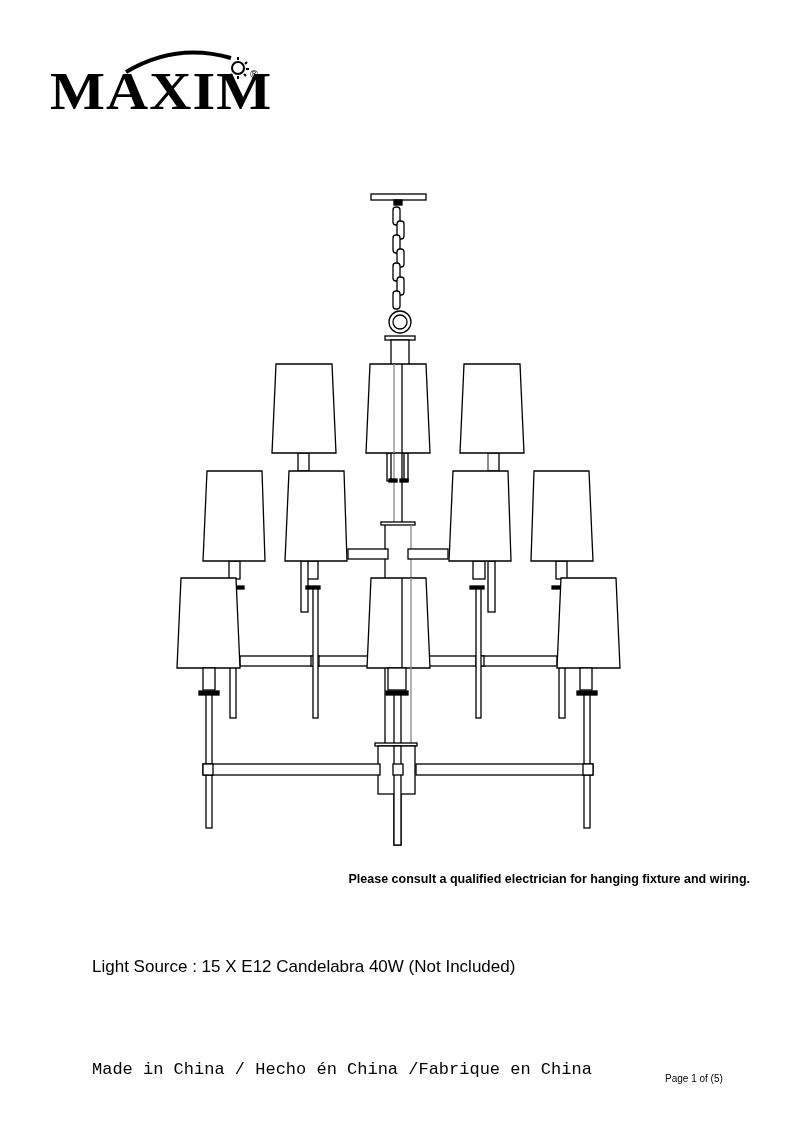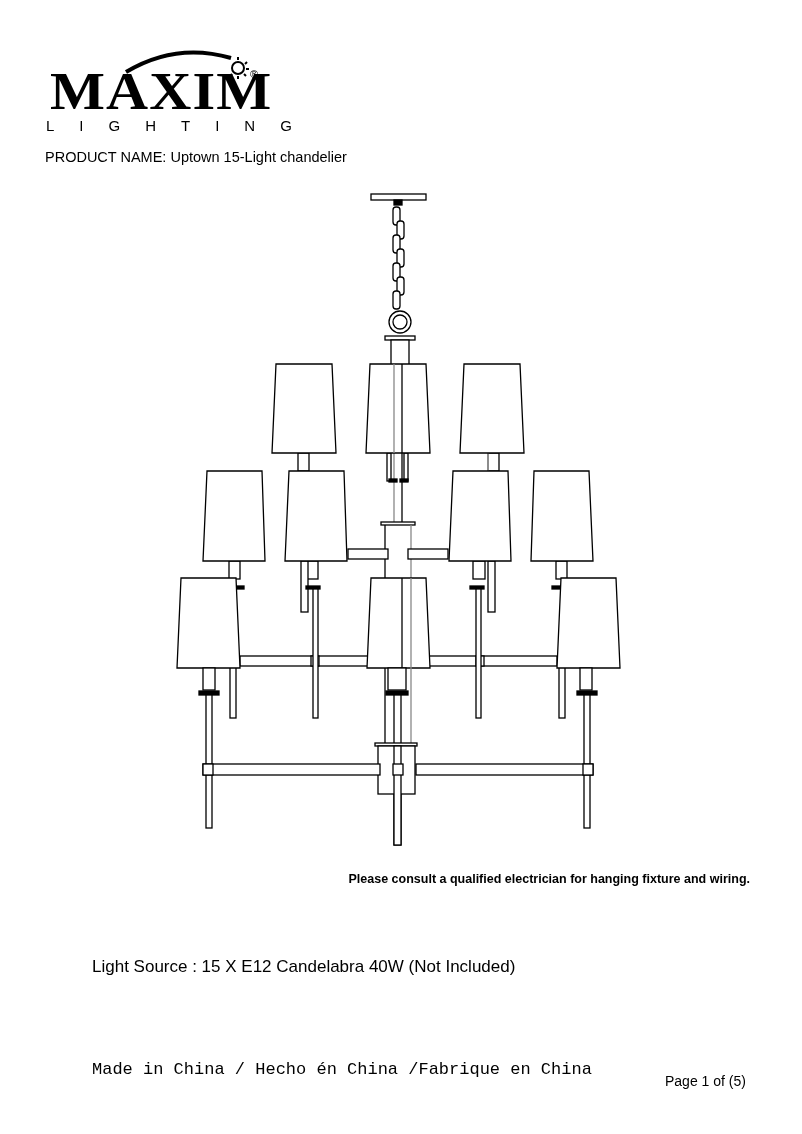--- a/index.html
+++ b/index.html
@@ -14,48 +14,43 @@
               letter-spacing: 25px; line-height: 1; }
   .logo-arc { position: absolute; left: 0; top: 0; }
   .meta { position: absolute; left: 45px; top: 148px; font-size: 14.5px; line-height: 18px; }
   .meta .row { white-space: nowrap; }
   .drawing { position: absolute; left: 0; top: 0; }
   .warning { position: absolute; left: 0; width: 750px; top: 872px; text-align: right;
              font-weight: bold; font-size: 12.5px; }
   .spec { position: absolute; left: 92px; font-size: 17px; white-space: nowrap; margin-top: 24px; }
   .spec.l1 { top: 933px; }
   .spec.l2 { top: 1036px; font-family: Liberation Mono, monospace; }
-  .page { position: absolute; left: 665px; top: 1073px; font-size: 14px; }
+  .page { position: absolute; left: 665px; top: 1073px; font-size: 10px; }
 </style>
 </head>
 <body>
 
 <div class="logo">
   <svg class="logo-arc" width="220" height="40">
     <path d="M 80 28 Q 130 -2 185 14" fill="none" stroke="#000" stroke-width="4"></path>
     <circle cx="192" cy="24" r="6" fill="none" stroke="#000" stroke-width="2"></circle>
     <g stroke="#000" stroke-width="2">
       <line x1="192" y1="13" x2="192" y2="16"></line>
       <line x1="201" y1="18" x2="199" y2="20"></line>
       <line x1="203" y1="25" x2="200" y2="25"></line>
       <line x1="200" y1="32" x2="198" y2="30"></line>
       <line x1="192" y1="35" x2="192" y2="32"></line>
       <line x1="184" y1="32" x2="186" y2="30"></line>
     </g>
   </svg>
   <div class="logo-word">MAXIM</div>
   <div class="logo-reg">®</div>
-  <div class="logo-sub">LIGHTING</div>
 </div>
 
 <div class="meta">
-  <div class="row">
-    <span>PRODUCT NAME</span><span>:</span>
-    <span>Uptown 15-Light chandelier</span>
-  </div>
 </div>
 
 <svg class="drawing" width="802" height="860" fill="#fff" stroke="#000" stroke-width="1.3">
 
   <rect x="371" y="194" width="55" height="6"></rect>
   <rect x="394" y="200" width="8" height="5" fill="#000"></rect>
 
   <g>
     <rect x="393" y="207" width="7" height="18" rx="3"></rect>
     <rect x="397" y="221" width="7" height="18" rx="3"></rect>

